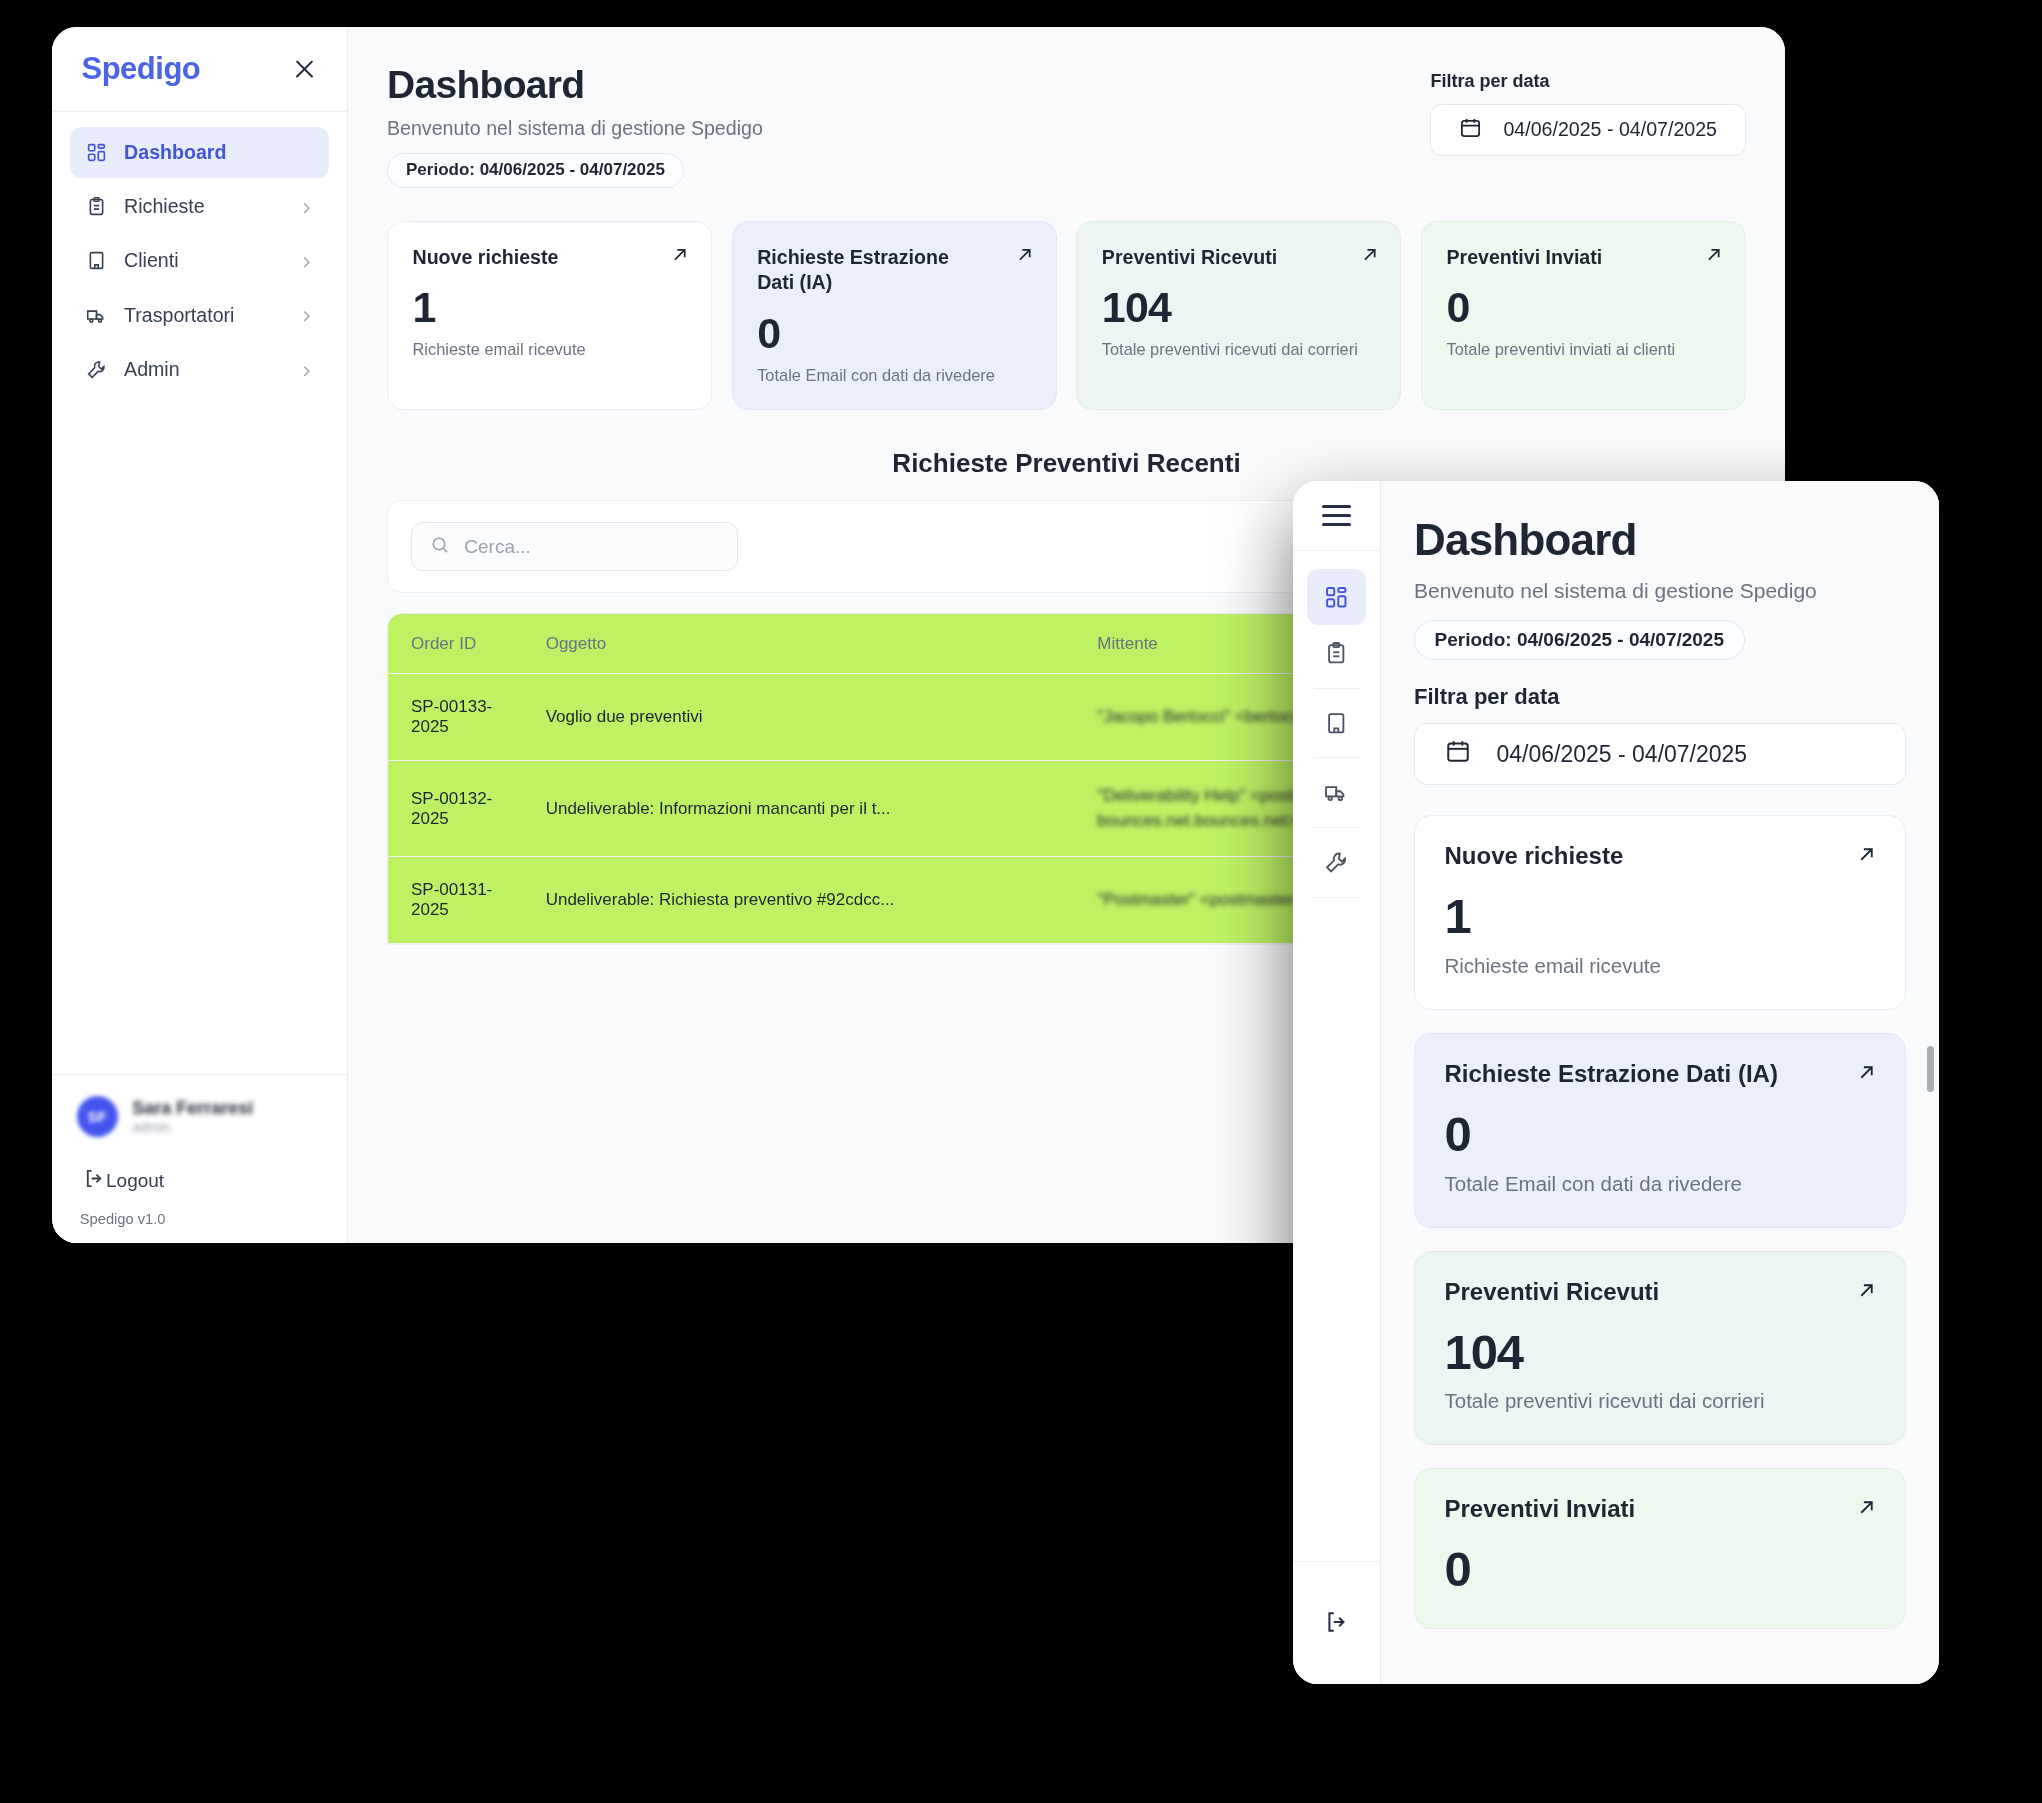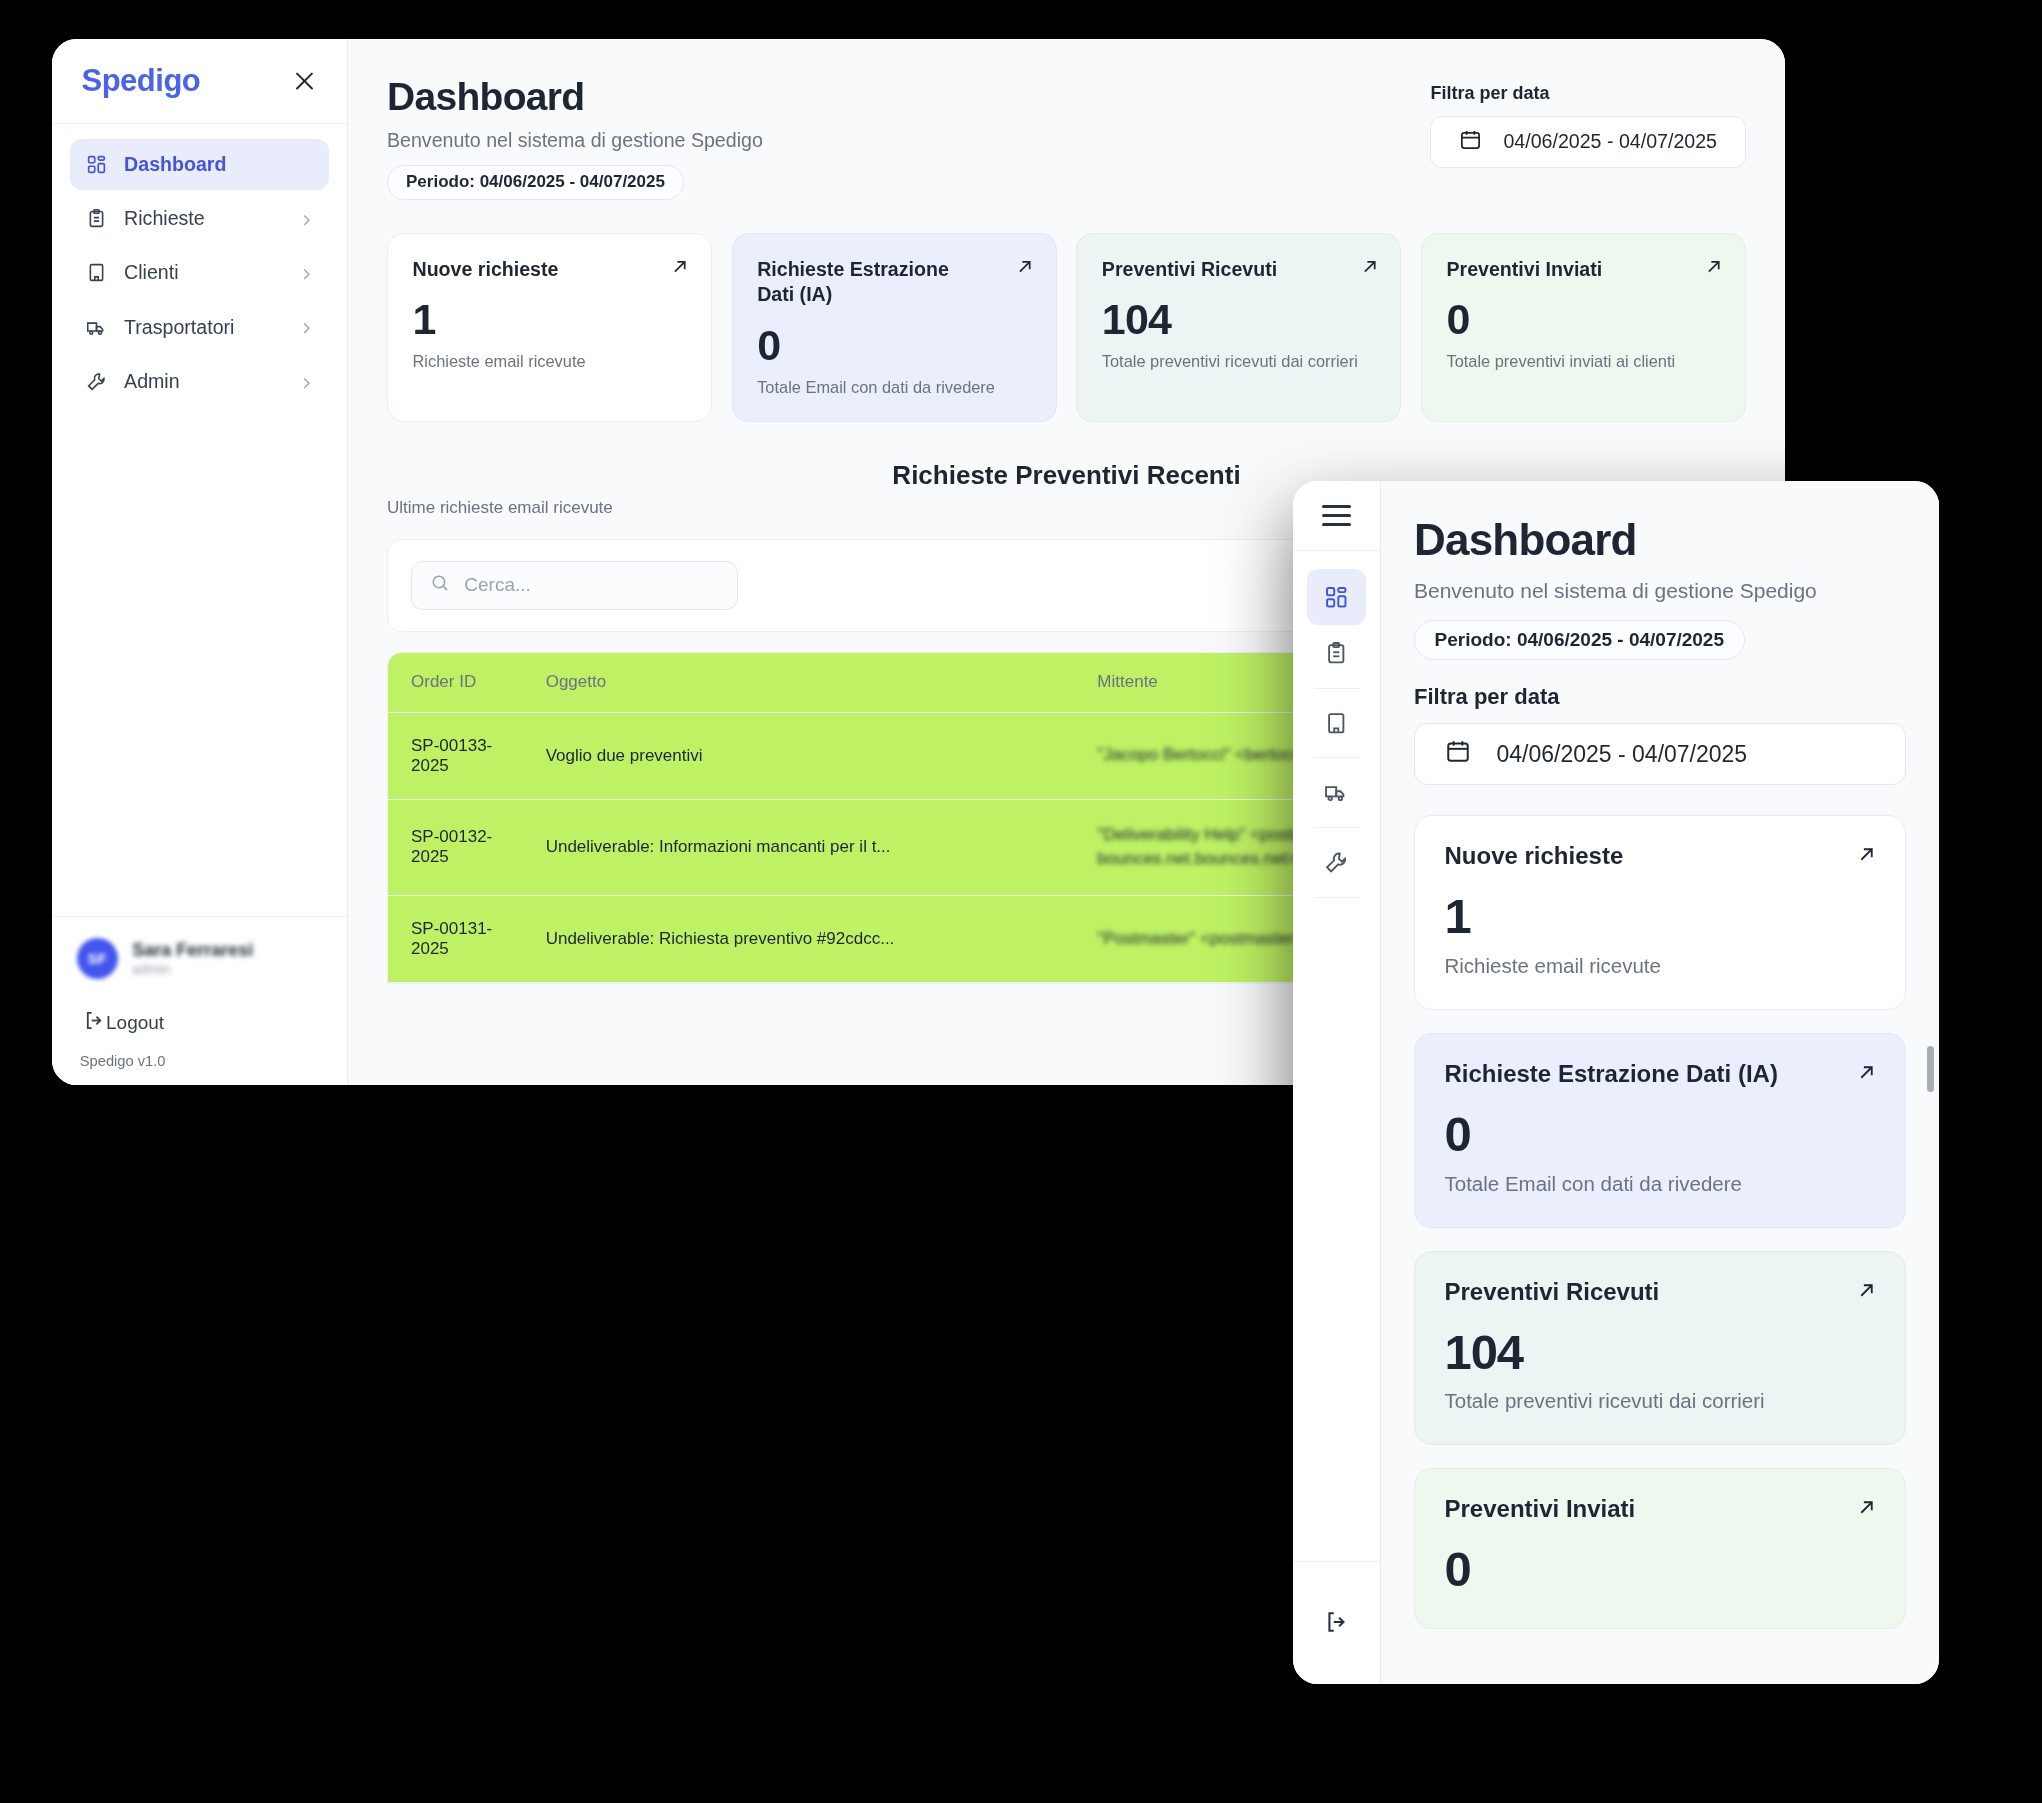--- a/index.html
+++ b/index.html
@@ -7,22 +7,22 @@
     width: 2043px; height: 1804px;
     background: #000000;
     font-family: "Liberation Sans", sans-serif;
     overflow: hidden;
   }
   .stage { position: relative; width: 2043px; height: 1804px; background:#000; }
 
   
   .desktop-window {
     position: absolute;
-    left: 52px; top: 39px;
-    width: 1733px; height: 1046px;
+    left: 52px; top: 27px;
+    width: 1733px; height: 1216px;
     background: #ffffff;
     border-radius: 24.5px;
     overflow: hidden;
     display: flex;
     box-shadow: 0 33px 74px rgba(0,0,0,0.55);
   }
 
   
   .sidebar {
     width: 296px; flex: 0 0 296px;
@@ -408,21 +408,20 @@
             <svg viewBox="0 0 24 24" width="19.6" height="19.6" fill="none" stroke="#1e2533" stroke-width="2.1">
                 <line x1="6" y1="18" x2="18" y2="6"></line>
                 <polyline points="9 6 18 6 18 15"></polyline>
               </svg>
           </span>
         </div>
 
       </div>
 
       <h2 class="sec-title">Richieste Preventivi Recenti</h2>
-      <div class="sec-sub">Ultime richieste email ricevute</div>
 
       <div class="search-card">
         <div class="search-input">
           <span>
             <svg viewBox="0 0 24 24" width="19.6" height="19.6" fill="none" stroke="#9aa3b0" stroke-width="2">
                 <circle cx="11" cy="11" r="7"></circle>
                 <line x1="16.5" y1="16.5" x2="21" y2="21"></line>
               </svg>
           </span>
           <span>Cerca...</span>

